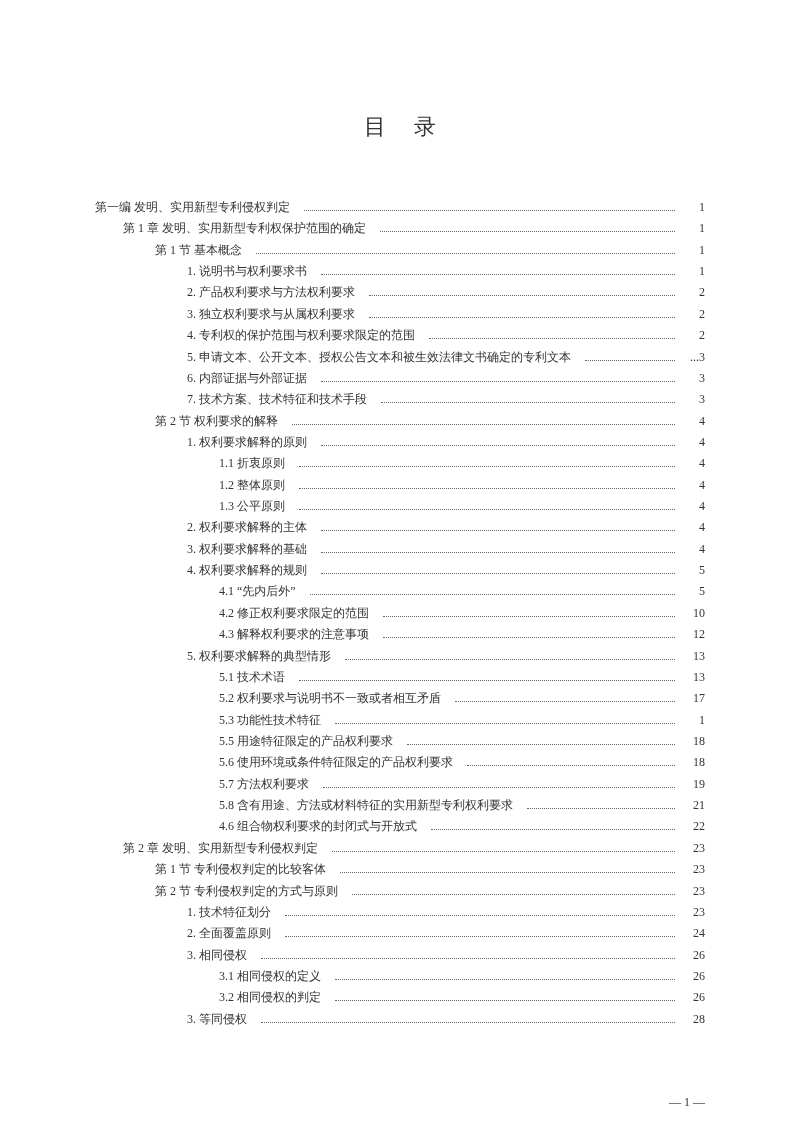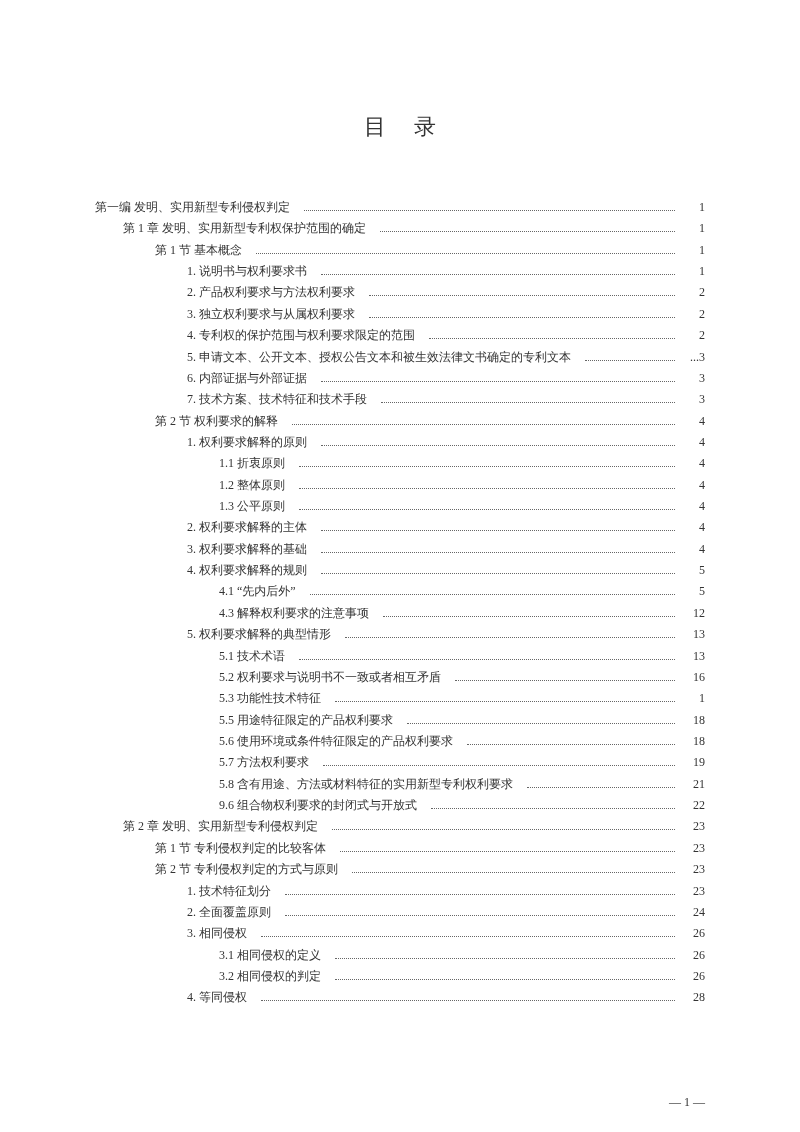--- a/index.html
+++ b/index.html
@@ -154,38 +154,43 @@
         <span class="toc-text">4. 权利要求解释的规则</span>
         <span class="toc-dots"></span>
         <span class="toc-page">5</span>
       </div>
       <div class="toc-line lvl4">
         <span class="toc-text">4.1 “先内后外”</span>
         <span class="toc-dots"></span>
         <span class="toc-page">5</span>
       </div>
       <div class="toc-line lvl4">
+        <span class="toc-text">4.2 修正权利要求限定的范围</span>
+        <span class="toc-dots"></span>
+        <span class="toc-page">10</span>
+      </div>
+      <div class="toc-line lvl4">
         <span class="toc-text">4.3 解释权利要求的注意事项</span>
         <span class="toc-dots"></span>
         <span class="toc-page">12</span>
       </div>
       <div class="toc-line lvl3">
         <span class="toc-text">5. 权利要求解释的典型情形</span>
         <span class="toc-dots"></span>
         <span class="toc-page">13</span>
       </div>
       <div class="toc-line lvl4">
         <span class="toc-text">5.1 技术术语</span>
         <span class="toc-dots"></span>
         <span class="toc-page">13</span>
       </div>
       <div class="toc-line lvl4">
         <span class="toc-text">5.2 权利要求与说明书不一致或者相互矛盾</span>
         <span class="toc-dots"></span>
-        <span class="toc-page">16</span>
+        <span class="toc-page">17</span>
       </div>
       <div class="toc-line lvl4">
         <span class="toc-text">5.3 功能性技术特征</span>
         <span class="toc-dots"></span>
         <span class="toc-page">1</span>
       </div>
       <div class="toc-line lvl4">
         <span class="toc-text">5.5 用途特征限定的产品权利要求</span>
         <span class="toc-dots"></span>
         <span class="toc-page">18</span>
@@ -199,21 +204,21 @@
         <span class="toc-text">5.7 方法权利要求</span>
         <span class="toc-dots"></span>
         <span class="toc-page">19</span>
       </div>
       <div class="toc-line lvl4">
         <span class="toc-text">5.8 含有用途、方法或材料特征的实用新型专利权利要求</span>
         <span class="toc-dots"></span>
         <span class="toc-page">21</span>
       </div>
       <div class="toc-line lvl4">
-        <span class="toc-text">9.6 组合物权利要求的封闭式与开放式</span>
+        <span class="toc-text">4.6 组合物权利要求的封闭式与开放式</span>
         <span class="toc-dots"></span>
         <span class="toc-page">22</span>
       </div>
       <div class="toc-line lvl1">
         <span class="toc-text">第 2 章  发明、实用新型专利侵权判定</span>
         <span class="toc-dots"></span>
         <span class="toc-page">23</span>
       </div>
       <div class="toc-line lvl2">
         <span class="toc-text">第 1 节  专利侵权判定的比较客体</span>
@@ -244,19 +249,19 @@
         <span class="toc-text">3.1 相同侵权的定义</span>
         <span class="toc-dots"></span>
         <span class="toc-page">26</span>
       </div>
       <div class="toc-line lvl4">
         <span class="toc-text">3.2 相同侵权的判定</span>
         <span class="toc-dots"></span>
         <span class="toc-page">26</span>
       </div>
       <div class="toc-line lvl3">
-        <span class="toc-text">4. 等同侵权</span>
+        <span class="toc-text">3. 等同侵权</span>
         <span class="toc-dots"></span>
         <span class="toc-page">28</span>
       </div>
     </div>
   <div class="page-number">— 1 —</div>
 </div>
 
 </body></html>

